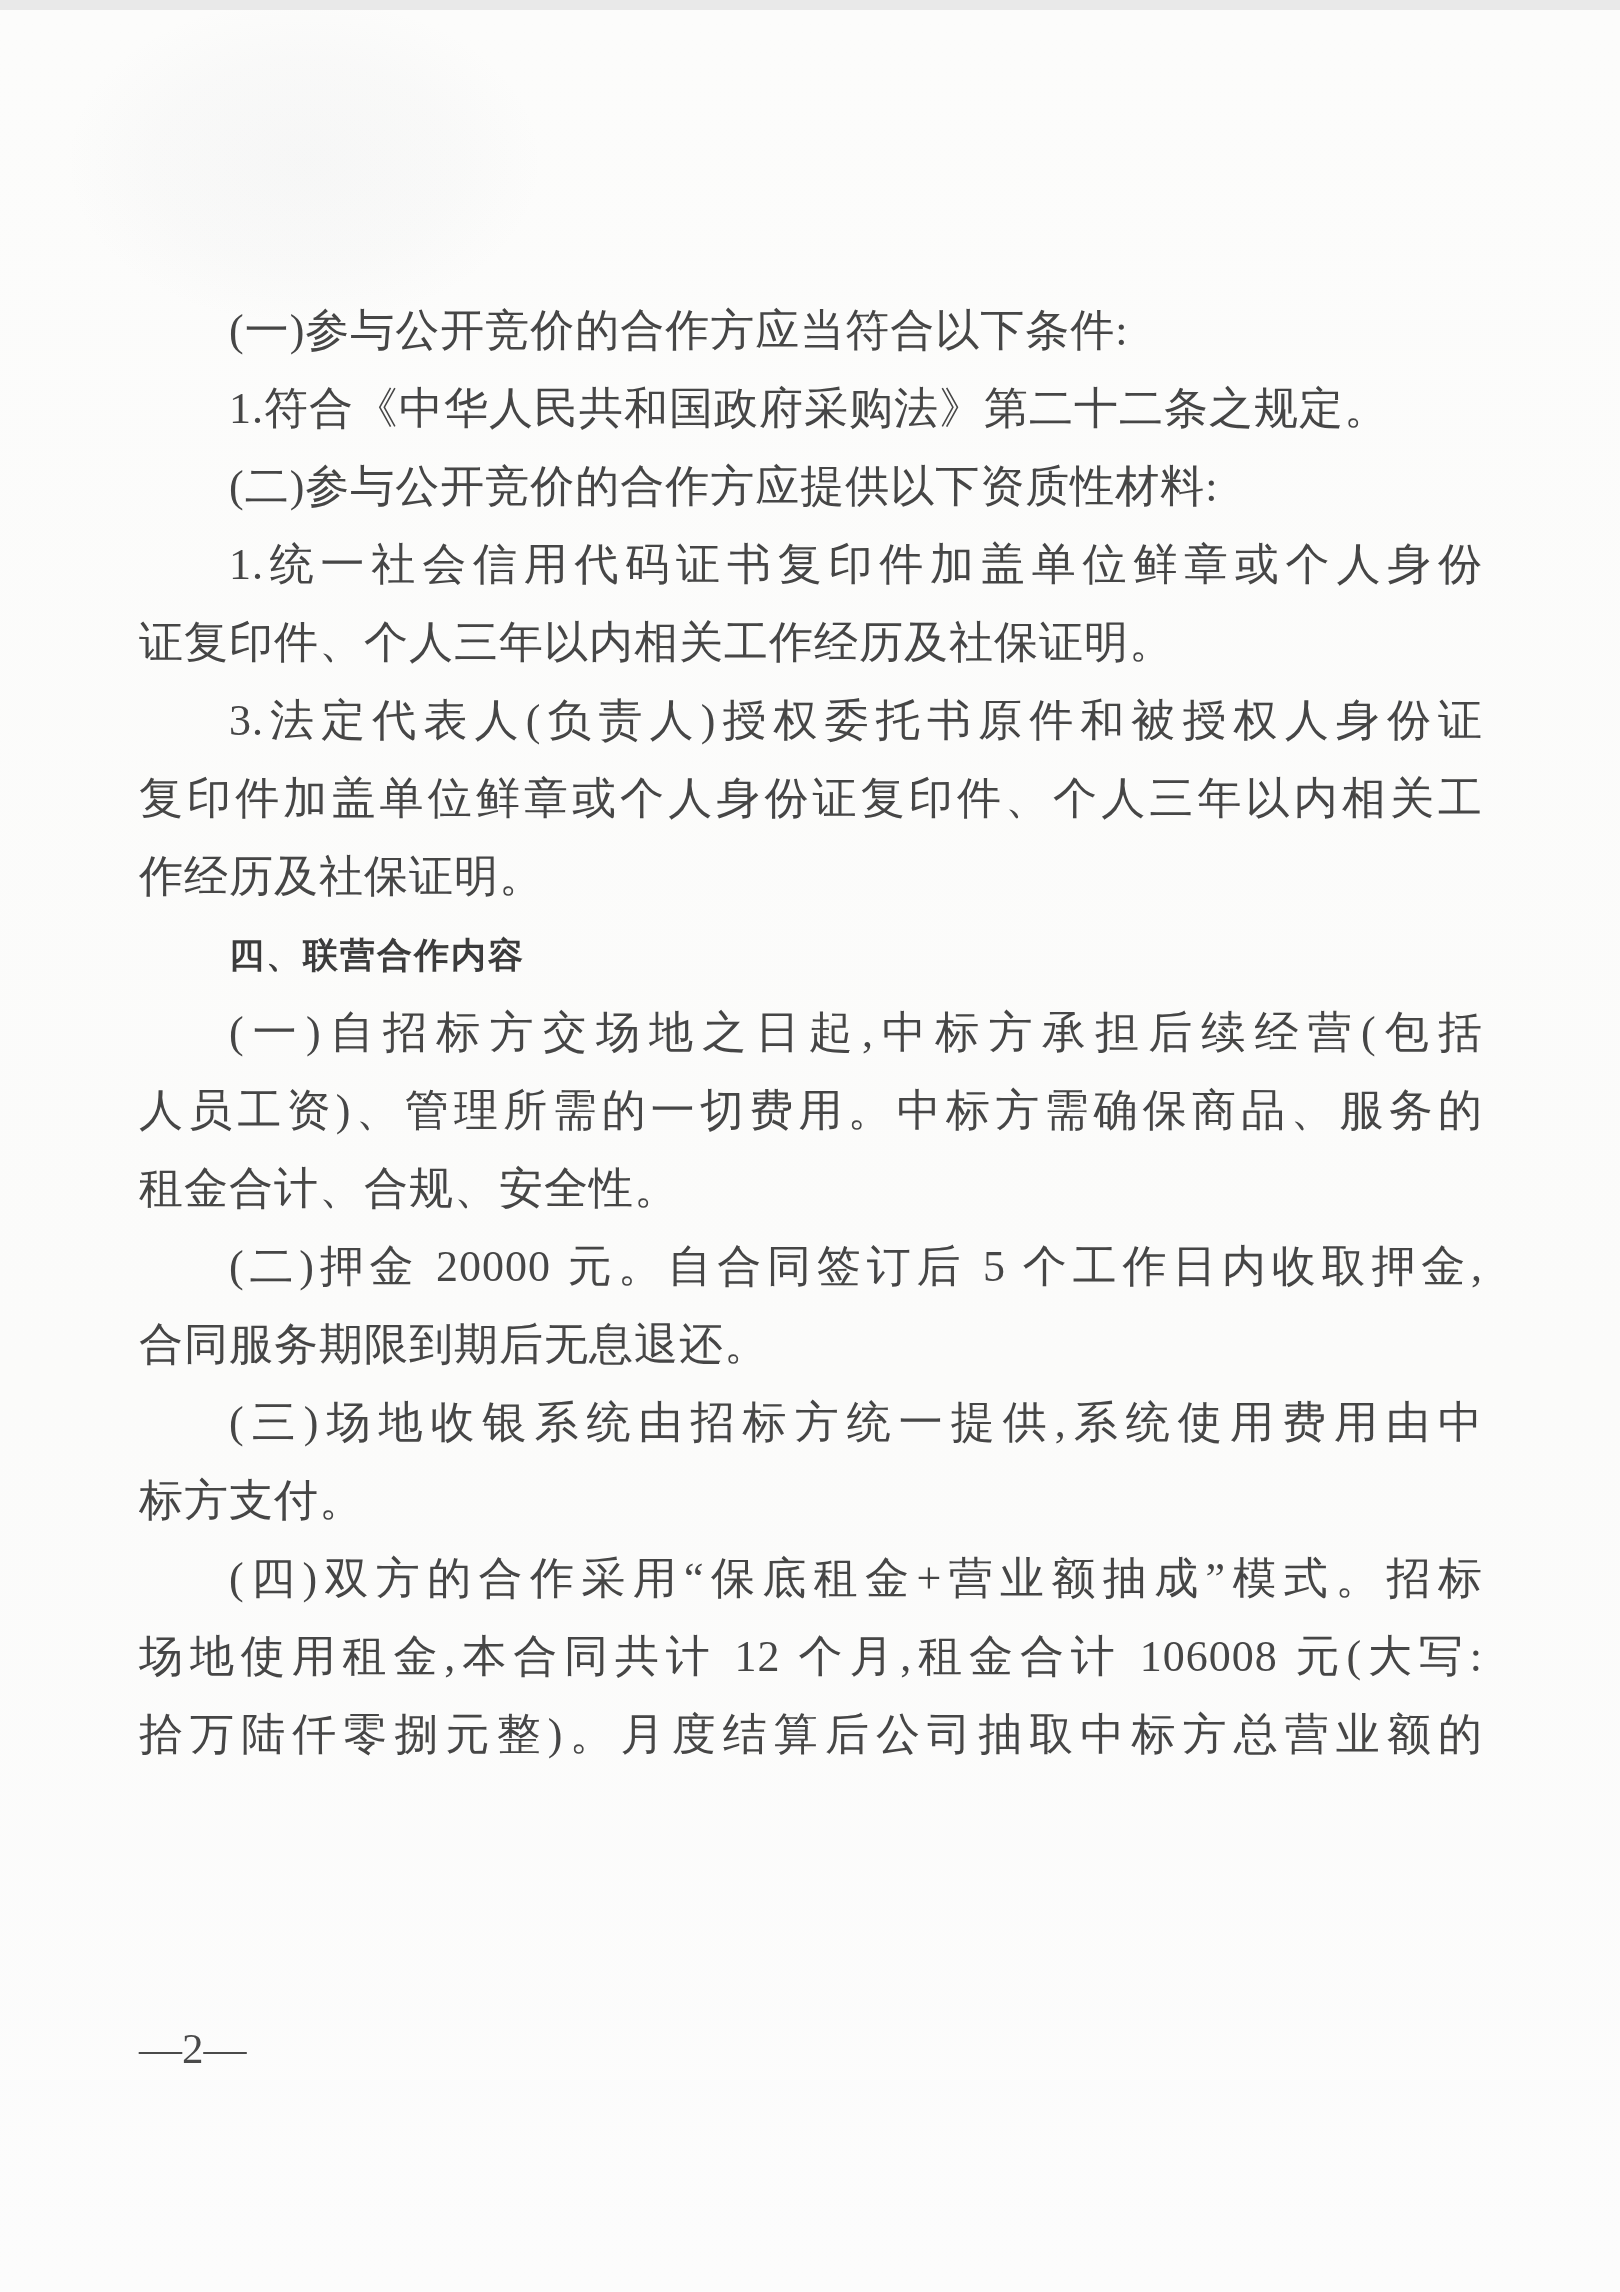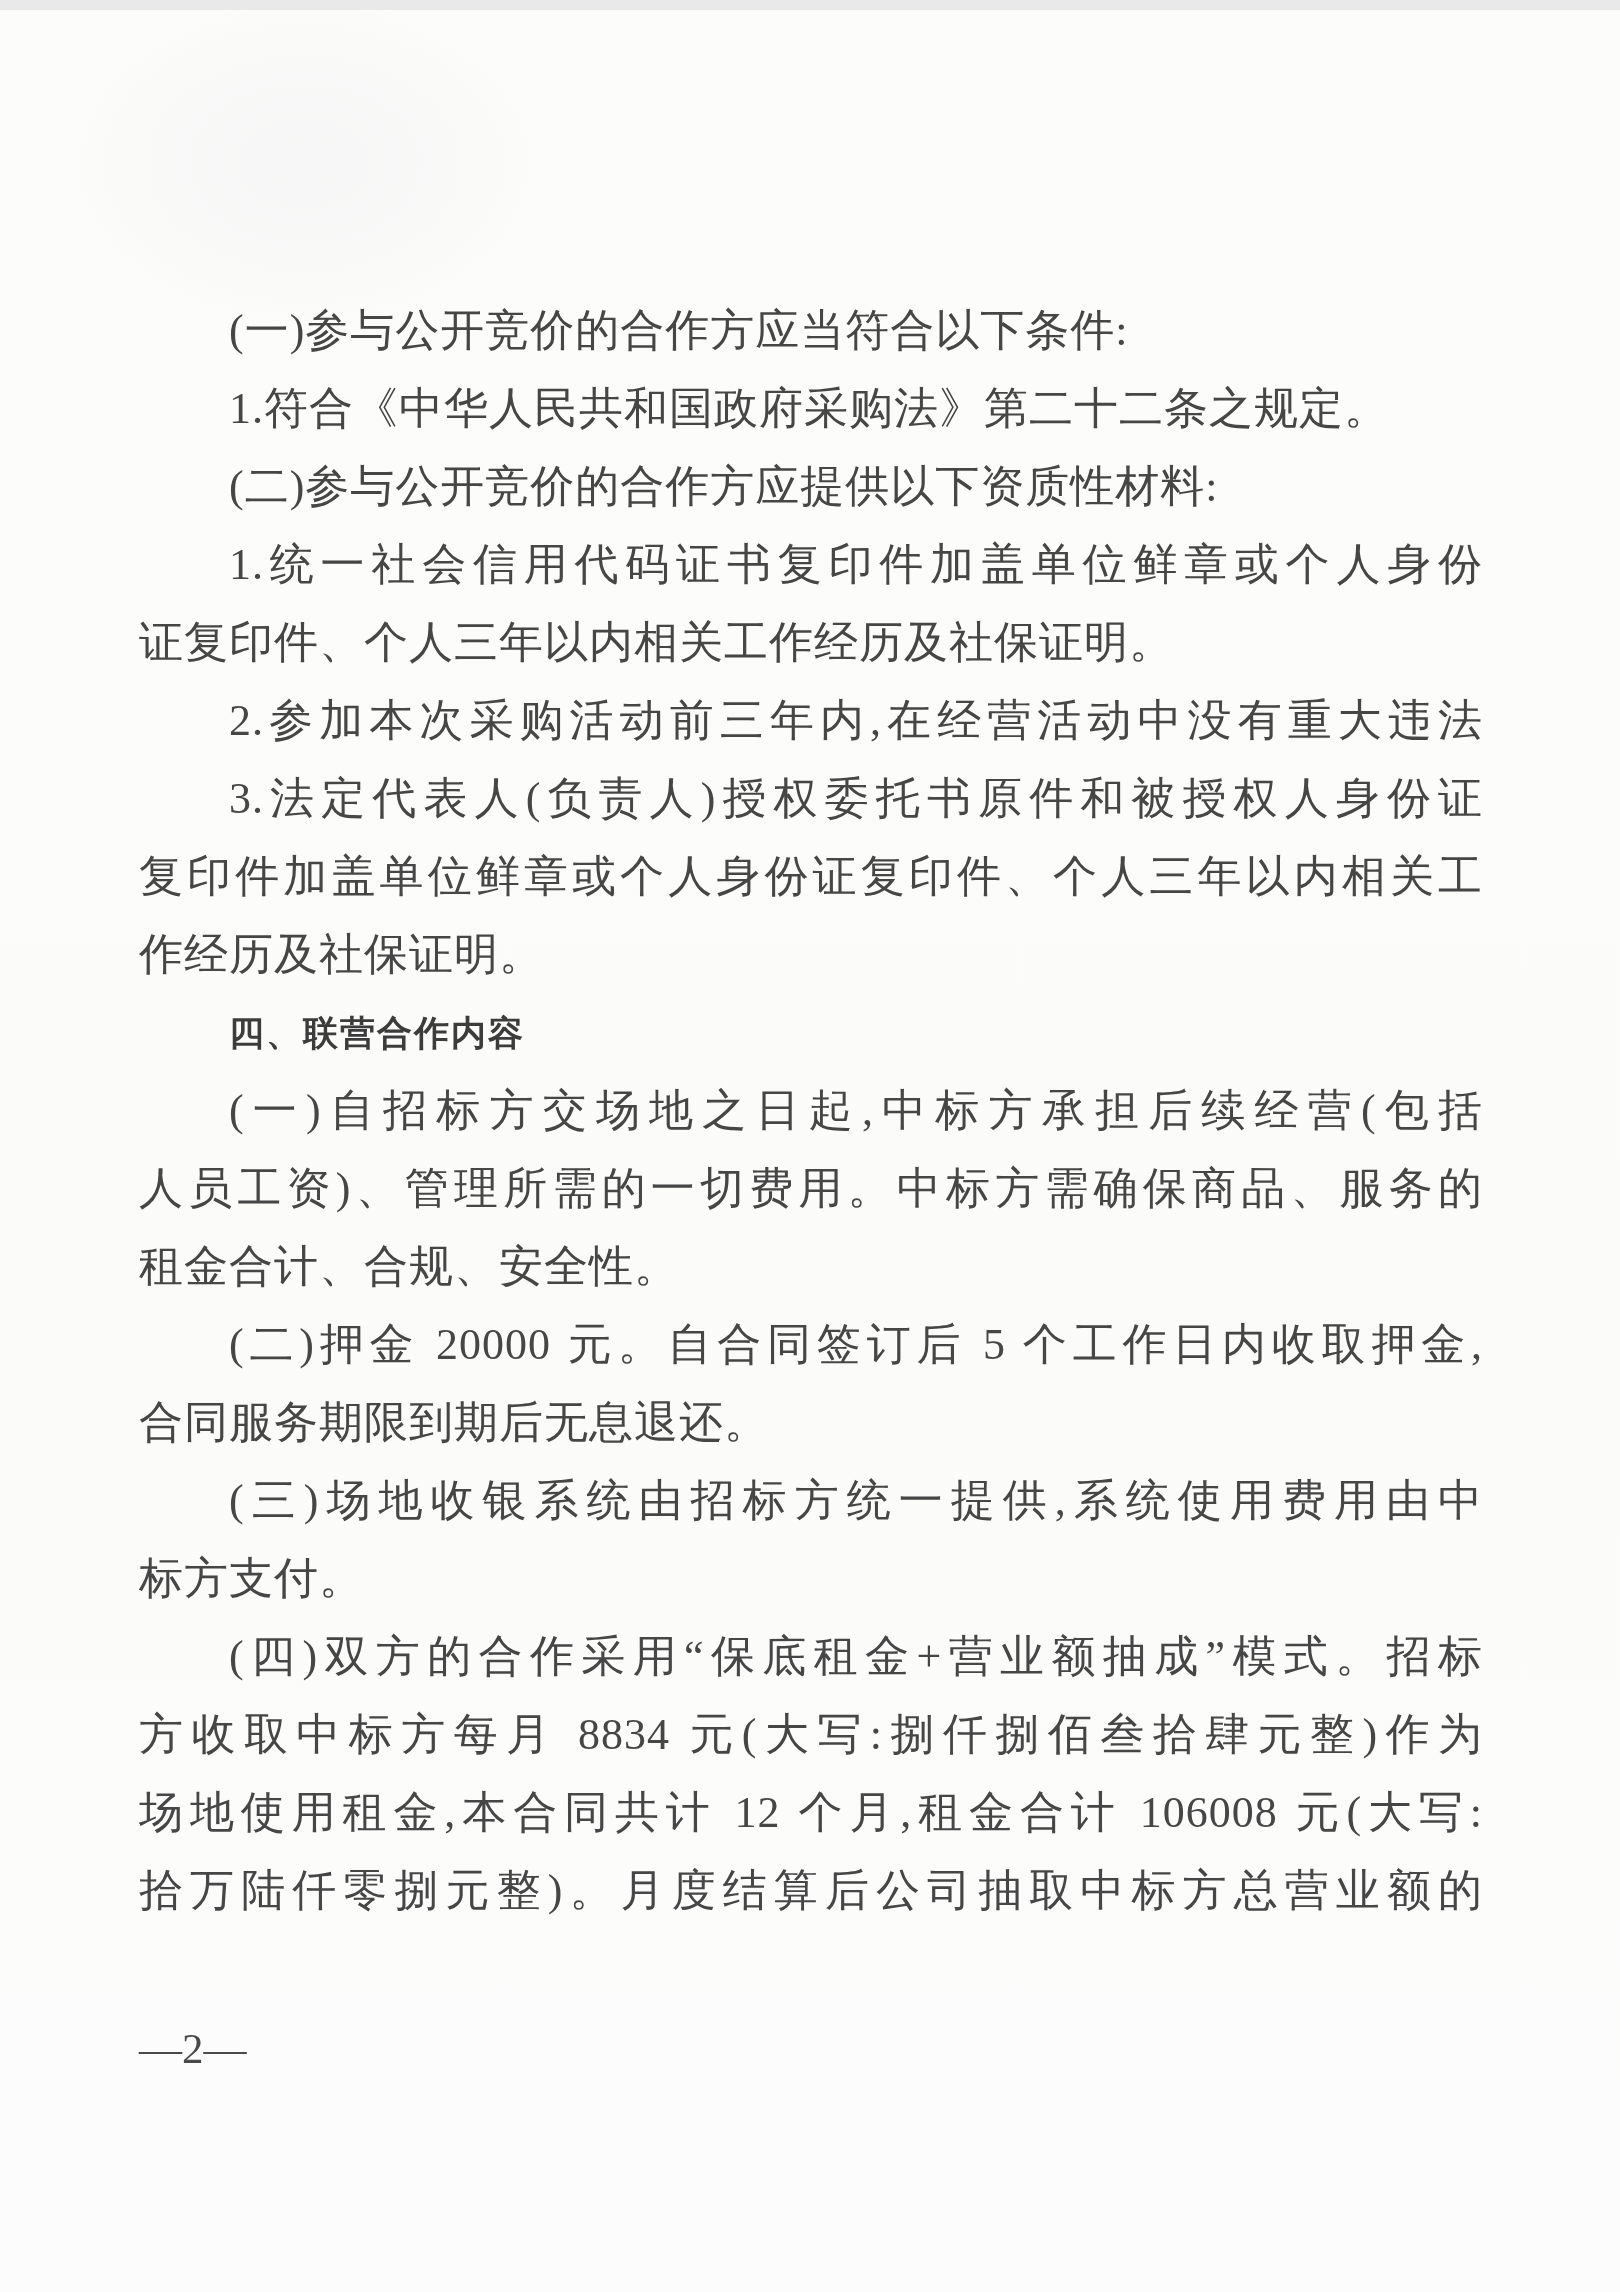--- a/index.html
+++ b/index.html
@@ -72,33 +72,31 @@
 
 <div class="page">
   <div class="watermark"></div>
 
   <main class="content">
     <p class="line indent">(一)参与公开竞价的合作方应当符合以下条件:</p>
     <p class="line indent">1.符合《中华人民共和国政府采购法》第二十二条之规定。</p>
     <p class="line indent">(二)参与公开竞价的合作方应提供以下资质性材料:</p>
     <p class="line indent fill">1.统一社会信用代码证书复印件加盖单位鲜章或个人身份</p>
     <p class="line">证复印件、个人三年以内相关工作经历及社保证明。</p>
-    <p class="line indent fill">2.参加本次采购活动前三年内,在经营活动中没有重大违法</p>
     <p class="line indent fill">3.法定代表人(负责人)授权委托书原件和被授权人身份证</p>
     <p class="line fill">复印件加盖单位鲜章或个人身份证复印件、个人三年以内相关工</p>
     <p class="line">作经历及社保证明。</p>
     <p class="line indent heading">四、联营合作内容</p>
     <p class="line indent fill">(一)自招标方交场地之日起,中标方承担后续经营(包括</p>
     <p class="line fill">人员工资)、管理所需的一切费用。中标方需确保商品、服务的</p>
     <p class="line">租金合计、合规、安全性。</p>
     <p class="line indent fill">(二)押金 20000 元。自合同签订后 5 个工作日内收取押金,</p>
     <p class="line">合同服务期限到期后无息退还。</p>
     <p class="line indent fill">(三)场地收银系统由招标方统一提供,系统使用费用由中</p>
     <p class="line">标方支付。</p>
     <p class="line indent fill">(四)双方的合作采用“保底租金+营业额抽成”模式。招标</p>
-    <p class="line fill">方收取中标方每月 8834 元(大写:捌仟捌佰叁拾肆元整)作为</p>
     <p class="line fill">场地使用租金,本合同共计 12 个月,租金合计 106008 元(大写:</p>
     <p class="line fill">拾万陆仟零捌元整)。月度结算后公司抽取中标方总营业额的</p>
   </main>
 
   <div class="page-number">—2—</div>
 </div>
 
 
 </body></html>

